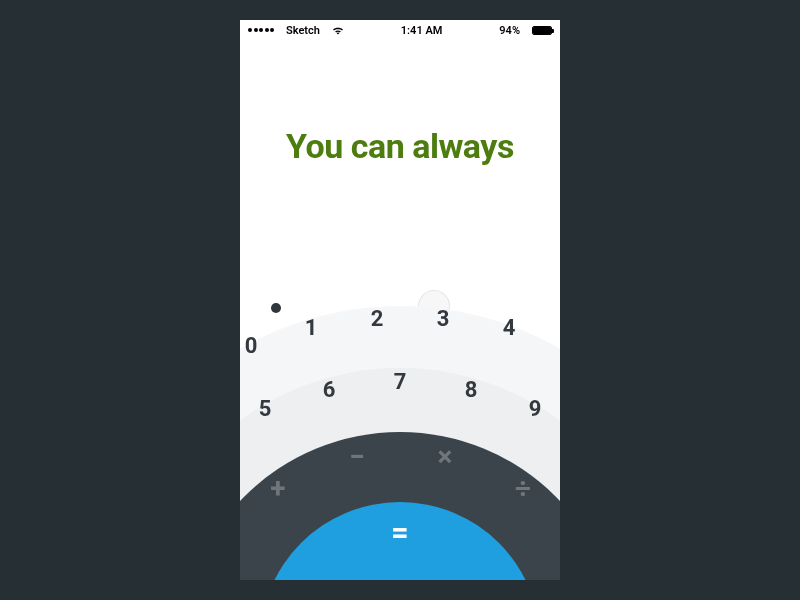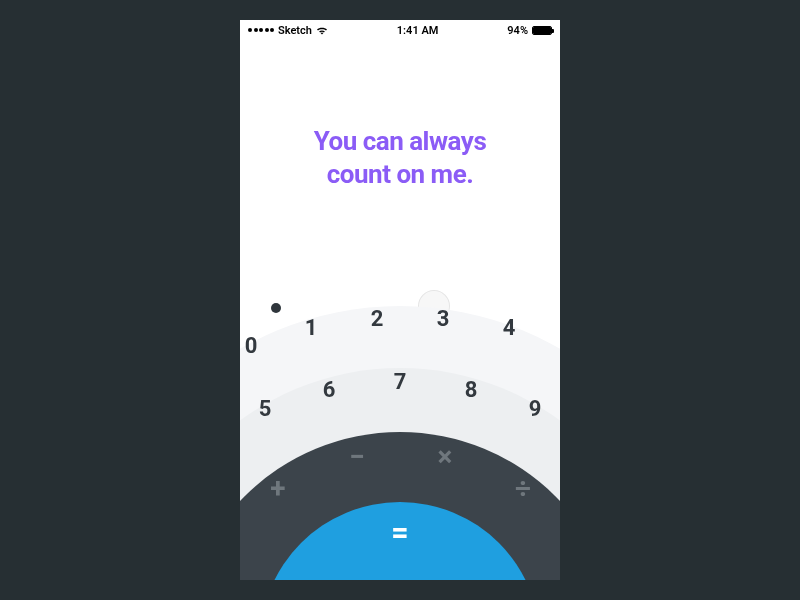--- a/index.html
+++ b/index.html
@@ -22,42 +22,42 @@
   .status {
     height: 20px;
     display: flex;
     align-items: center;
     justify-content: space-between;
     padding: 0 8px;
     font-size: 11px;
     font-weight: 600;
     color: #000;
   }
-  .status .left, .status .right { display: flex; align-items: center; gap: 4px; }
+  .status .left, .status .right { display: flex; align-items: center; gap: 12px; }
   .dots { display: flex; gap: 1.5px; }
   .dots span {
     width: 4px; height: 4px; border-radius: 50%; background: #000; display:block;
   }
   .wifi-icon { width: 12px; height: 10px; }
   .battery { display:flex; align-items:center; gap:2px; }
   .battery-body {
     width: 20px; height: 9px; border: 1px solid #000; border-radius: 2px; position: relative;
   }
   .battery-body::after{
     content:""; position:absolute; right:-3px; top:2px; width:2px; height:4px; background:#000; border-radius:0 1px 1px 0;
   }
   .battery-fill { background:#000; height:100%; width:100%; border-radius:1px; }
   
   .tagline {
     position: absolute;
     top: 105px;
     left: 0; right: 0;
     text-align: center;
-    color: #8b5cf6;
-    font-size: 26px;
+    color: #4d7c0f;
+    font-size: 34px;
     font-weight: 700;
     line-height: 1.25;
     letter-spacing: -0.5px;
   }
   
   .bullet {
     position: absolute;
     top: 283px;
     left: 31px;
     width: 10px;
@@ -161,21 +161,20 @@
       <div class="battery">
         <div class="battery-body">
             <div class="battery-fill"></div>
           </div>
       </div>
     </div>
   </div>
 
   <div class="tagline">
     <div>You can always</div>
-    <div>count on me.</div>
   </div>
 
   <div class="bullet"></div>
   <div class="touch-ring"></div>
 
   <div class="arcs">
     <div class="arc arc1"></div>
     <div class="arc arc2"></div>
     <div class="arc arc3"></div>
     <div class="arc arc4"></div>

